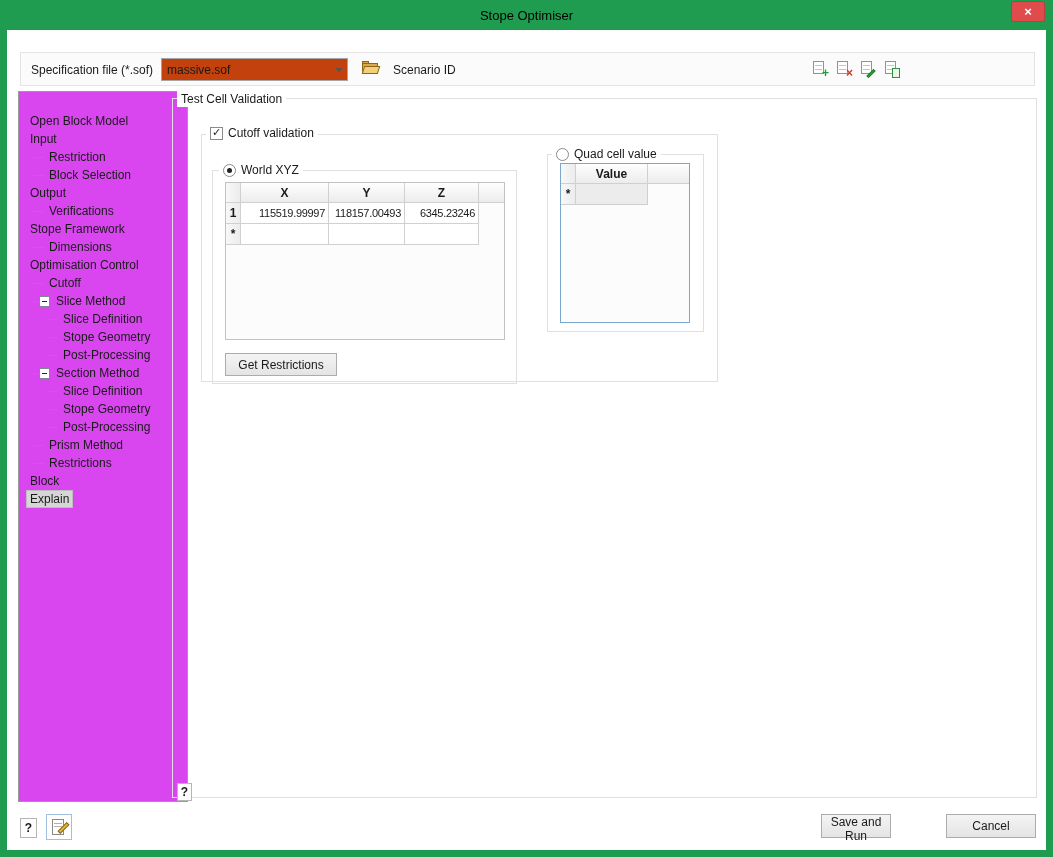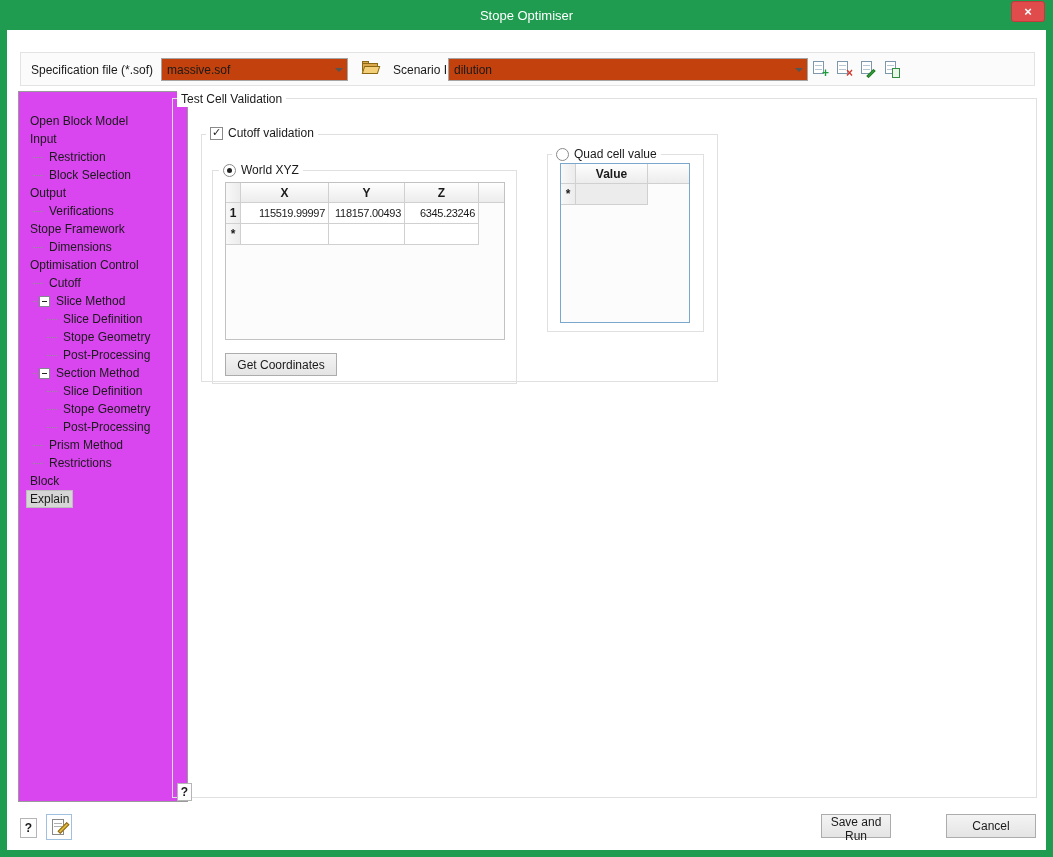--- a/index.html
+++ b/index.html
@@ -2,21 +2,21 @@
 <html><head>
 <meta charset="utf-8">
 <style>
   *{box-sizing:border-box;margin:0;padding:0}
   html,body{width:1053px;height:857px}
   body{font-family:"Liberation Sans","DejaVu Sans",sans-serif;font-size:12px;color:#1a1a1a}
   .window{position:relative;width:1053px;height:857px;background:#1f9c50;overflow:hidden}
 
   
   .titlebar{position:absolute;left:0;top:0;width:100%;height:30px;display:flex;align-items:center;justify-content:center}
-  .title{font-size:13px;color:#ffffff}
+  .title{font-size:13px;color:#000000}
   .close-btn{position:absolute;top:1px;right:8px;width:34px;height:21px;background:#e04c4c;border:1px solid #c03c3c;border-radius:3px;display:flex;align-items:center;justify-content:center;color:#fff;font-weight:bold;font-size:13px;cursor:pointer}
 
   .content{position:absolute;left:7px;top:30px;width:1039px;height:820px;background:#fff}
 
   
   .toolbar{position:absolute;left:13px;top:22px;width:1015px;height:34px;background:#fbfbfb;border:1px solid #e3e3e3}
   .tb-label{position:absolute;top:10px;white-space:nowrap}
   .spec-label{left:10px}
   .scenario-label{left:372px}
   .combo{position:absolute;top:5px;height:23px;background:#c2410c;border:1px solid #a5a5a5;display:flex;align-items:center;padding-left:5px;cursor:pointer}
@@ -119,26 +119,20 @@
         <div class="arrow-zone">
             <span class="tri-down"></span>
           </div>
       </div>
       <div class="folder-btn">
         <span class="folder-tab"></span>
         <span class="folder-back"></span>
         <span class="folder-front"></span>
       </div>
       <span class="tb-label scenario-label">Scenario ID</span>
-      <div class="combo combo-scenario">
-        <span>dilution</span>
-        <div class="arrow-zone">
-            <span class="tri-down"></span>
-          </div>
-      </div>
       <div class="scen-icons">
         <div class="sheet-icon">
           <span class="sheet"></span>
             <span class="sheet-lines"></span>
             <span class="glyph glyph-add">+</span>
         </div>
         <div class="sheet-icon">
           <span class="sheet"></span>
             <span class="sheet-lines"></span>
             <span class="glyph glyph-del">×</span>
@@ -281,21 +275,21 @@
             <div class="grid-row body">
               <div class="cell rowhdr w-rh">*</div>
               <div class="cell val w-x"></div>
               <div class="cell val w-y"></div>
               <div class="cell val w-z"></div>
               <div class="row-rest"></div>
             </div>
             <div class="grid-fill"></div>
           </div>
 
-          <button class="btn btn-getcoords">Get Coordinates</button>
+          <button class="btn btn-getcoords">Get Restrictions</button>
         </div>
 
         <div class="grp quad-group">
           <div class="grp-caption quad-caption">
             <span class="radio"></span>
             <span>Quad cell value</span>
           </div>
 
           <div class="grid grid-quad">
             <div class="grid-row header">

